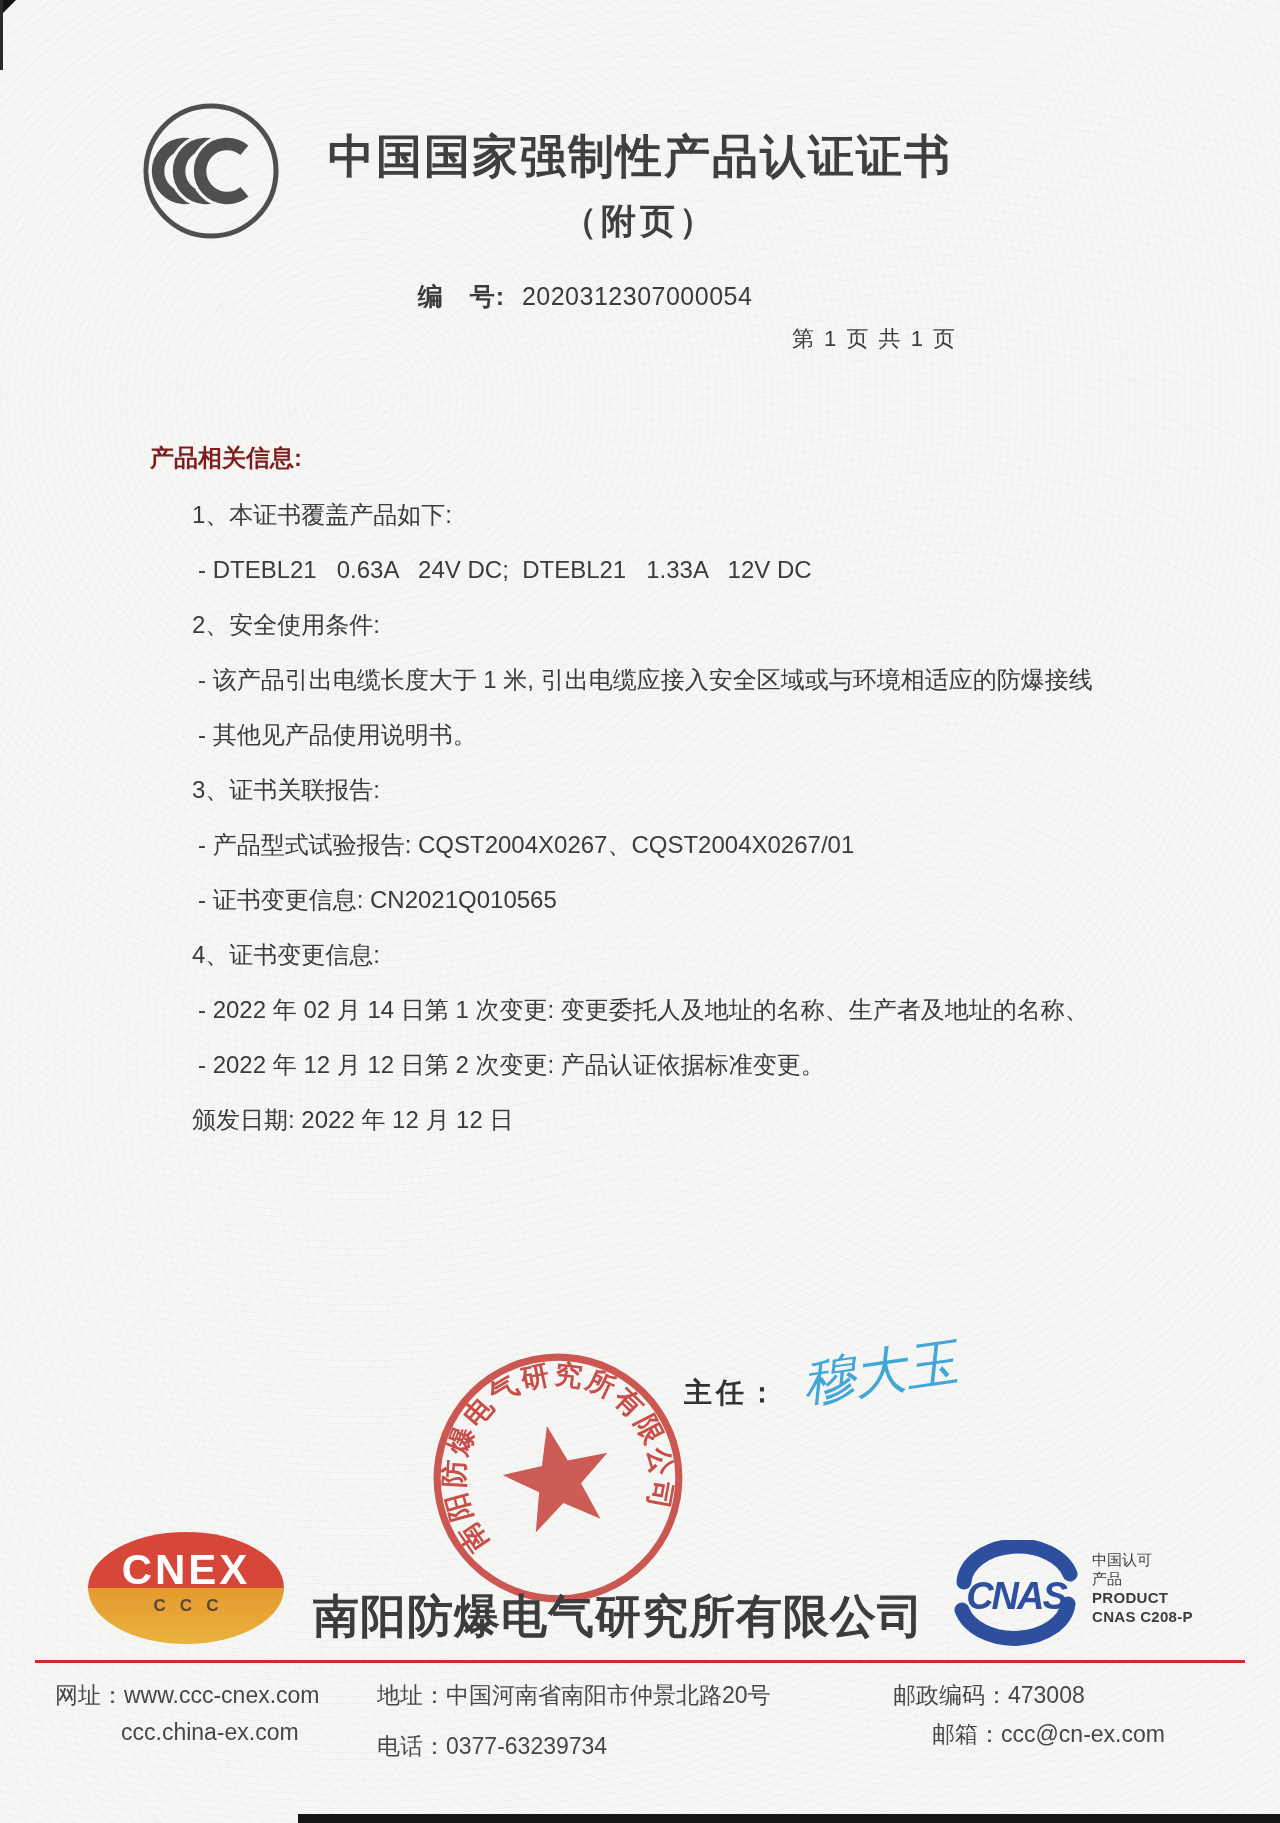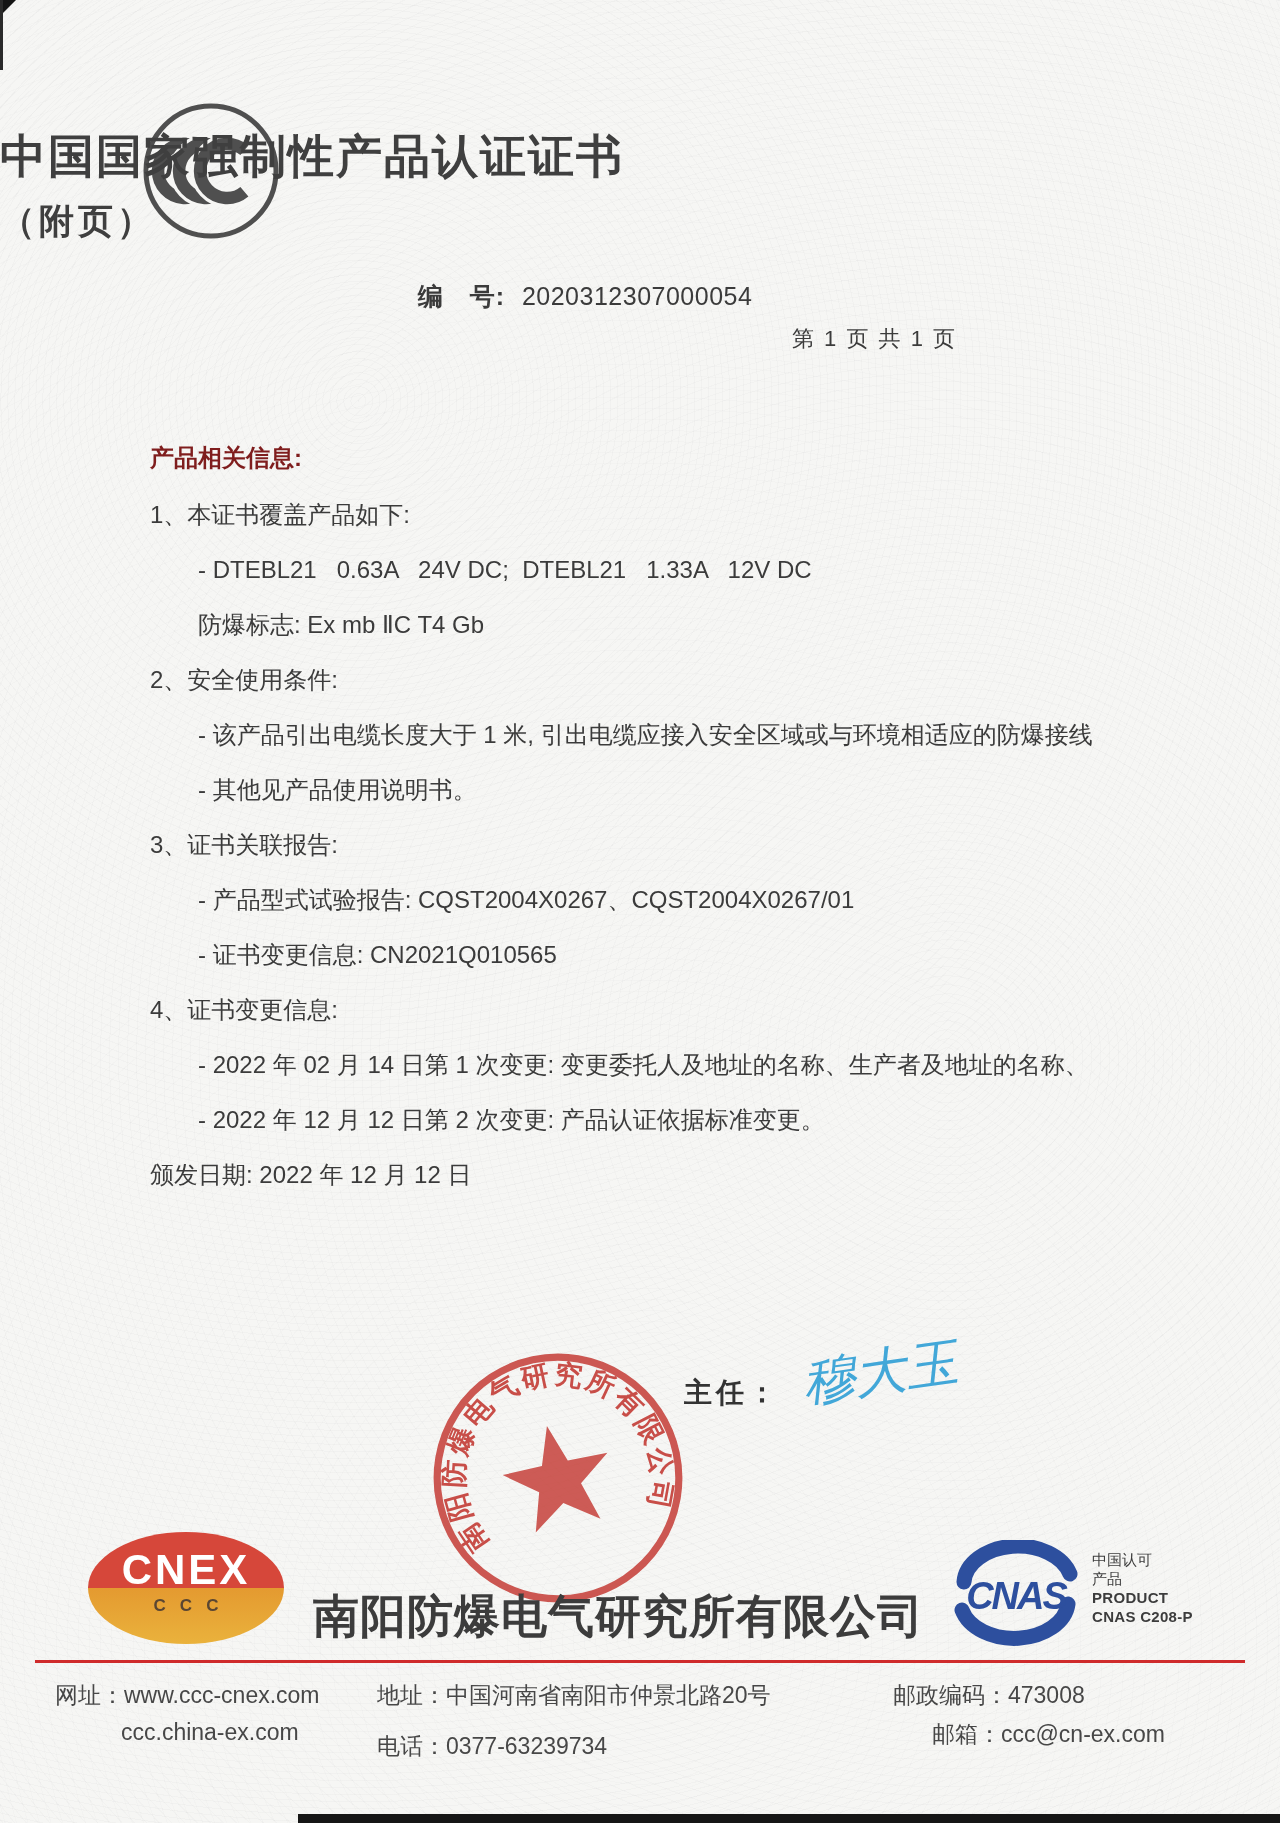--- a/index.html
+++ b/index.html
@@ -12,34 +12,34 @@
   .paper-texture{
     position:absolute;inset:0;pointer-events:none;
     background-image:
       repeating-radial-gradient(circle at 28% 22%, rgba(110,110,118,.035) 0 1px, transparent 1px 7px),
       repeating-radial-gradient(circle at 74% 58%, rgba(110,110,118,.03) 0 1px, transparent 1px 9px),
       repeating-radial-gradient(circle at 50% 90%, rgba(110,110,118,.025) 0 1px, transparent 1px 11px);
   }
 
   
   .ccc-logo{position:absolute;left:136px;top:96px;width:150px;height:150px;}
-  .header-text{position:absolute;left:0;right:0;top:126px;text-align:left;}
+  .header-text{position:absolute;left:0;right:0;top:126px;text-align:center;}
   .doc-title{font-size:46px;font-weight:bold;letter-spacing:2px;color:#3f3f3f;}
   .doc-subtitle{margin-top:10px;font-size:35px;font-weight:bold;letter-spacing:4px;color:#3f3f3f;}
   .cert-no-row{position:absolute;left:0;right:0;top:280px;text-align:center;}
   .cert-no-inner{position:relative;left:-55px;font-size:25px;color:#3b3b3b;}
   .cert-no-label{font-weight:bold;letter-spacing:1px;}
   .cert-no-value{margin-left:10px;letter-spacing:.5px;}
   .page-info{position:absolute;top:324px;right:323px;font-size:22px;color:#3b3b3b;letter-spacing:2px;}
 
   
   .section-title{position:absolute;left:150px;top:442px;font-size:24px;font-weight:bold;color:#7f1d1d;}
   .body-block{position:absolute;left:150px;top:500px;right:90px;}
   .p{font-size:24px;line-height:30px;margin-bottom:25px;white-space:pre;color:#3b3b3b;}
-  .indent-0{padding-left:0;}
+  .indent-0{padding-left:0;margin-left:42px;}
   .indent-1{padding-left:48px;}
 
   
   .director-row{position:absolute;left:684px;top:1374px;}
   .director-label{font-size:28px;font-weight:bold;color:#333;letter-spacing:4px;}
   .signature{
     position:absolute;left:118px;top:-36px;font-size:52px;color:#2f9fd6;
     font-style:italic;transform:rotate(-8deg);white-space:nowrap;opacity:.9;
   }
 
@@ -104,21 +104,20 @@
   </span>
 </div>
 
 <div class="page-info">第 1 页 共 1 页</div>
 
 <div class="section-title">产品相关信息:</div>
 
 <div class="body-block">
   <div class="p indent-0">1、本证书覆盖产品如下:</div>
   <div class="p indent-1">- DTEBL21   0.63A   24V DC;  DTEBL21   1.33A   12V DC</div>
-  <div class="p indent-1">防爆标志: Ex mb ⅡC T4 Gb</div>
   <div class="p indent-0">2、安全使用条件:</div>
   <div class="p indent-1">- 该产品引出电缆长度大于 1 米, 引出电缆应接入安全区域或与环境相适应的防爆接线</div>
   <div class="p indent-1">- 其他见产品使用说明书。</div>
   <div class="p indent-0">3、证书关联报告:</div>
   <div class="p indent-1">- 产品型式试验报告: CQST2004X0267、CQST2004X0267/01</div>
   <div class="p indent-1">- 证书变更信息: CN2021Q010565</div>
   <div class="p indent-0">4、证书变更信息:</div>
   <div class="p indent-1">- 2022 年 02 月 14 日第 1 次变更: 变更委托人及地址的名称、生产者及地址的名称、</div>
   <div class="p indent-1">- 2022 年 12 月 12 日第 2 次变更: 产品认证依据标准变更。</div>
   <div class="p indent-0">颁发日期: 2022 年 12 月 12 日</div>

